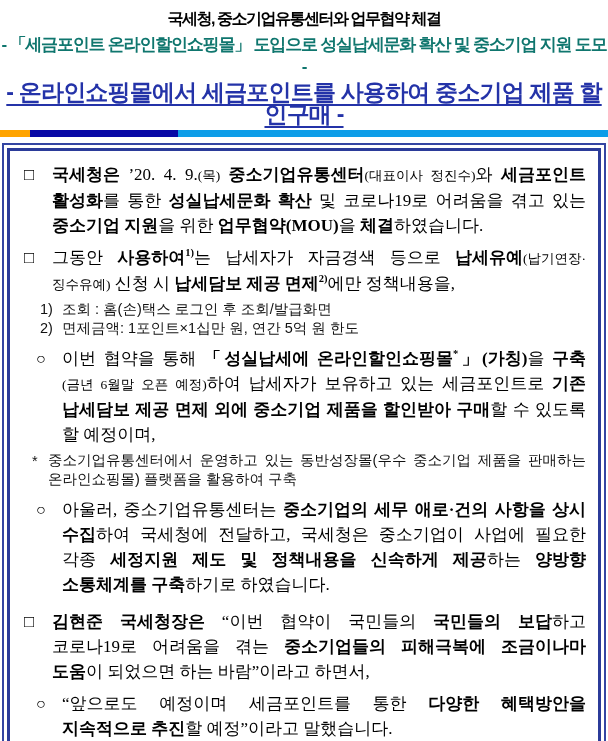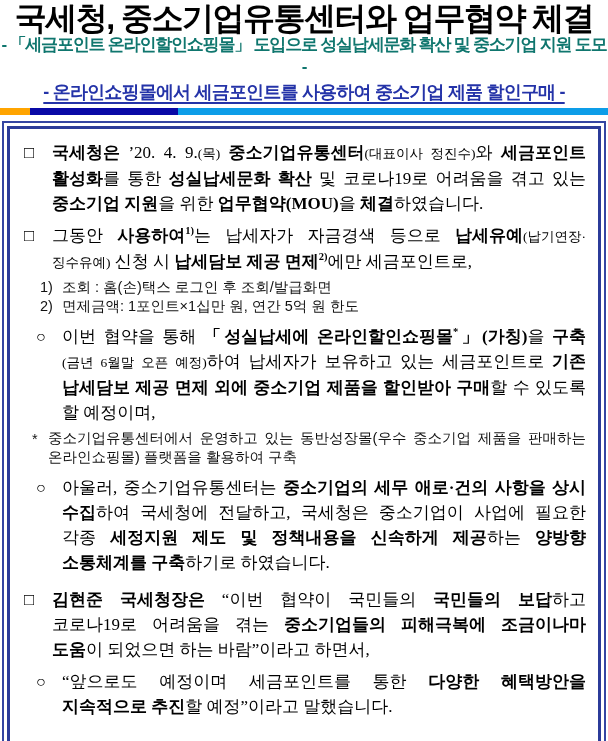--- a/index.html
+++ b/index.html
@@ -1,24 +1,24 @@
 <!DOCTYPE html>
 <html lang="ko"><head>
 <meta charset="utf-8">
 <style>
   html,body{margin:0;padding:0;background:#fff;}
   .page{position:relative;width:608px;height:741px;overflow:hidden;background:#fff;
         font-family:"Liberation Serif", serif;color:#000;}
   
   .header{text-align:center;padding-top:5px;}
-  .title{font-family:"Liberation Sans", sans-serif;font-size:32px;font-weight:800;
+  .title{font-family:"Liberation Sans", sans-serif;font-size:16px;font-weight:800;
          letter-spacing:-1.5px;line-height:27px;color:#000;}
   .sub1{font-family:"Liberation Sans", sans-serif;font-size:17px;font-weight:700;
         letter-spacing:-1.2px;line-height:22px;margin-top:2px;color:#0f766e;}
-  .sub2{font-family:"Liberation Sans", sans-serif;font-size:18px;font-weight:700;
+  .sub2{font-family:"Liberation Sans", sans-serif;font-size:23px;font-weight:700;
         letter-spacing:-0.8px;line-height:22px;margin-top:3px;color:#2433A8;
         text-decoration:underline;text-decoration-thickness:2px;text-underline-offset:4px;}
   
   .bar{display:flex;height:7px;margin-top:5px;}
   .bar .seg-orange{width:30px;background:#FFA400;}
   .bar .seg-navy{width:148px;background:#0909A6;}
   .bar .seg-blue{flex:1;background:#0D9DE8;}
   
   .box{box-sizing:border-box;margin:6px 2px 0;height:638px;
        border:2px solid #3445A2;padding:3px;}
@@ -64,21 +64,21 @@
   <div class="box">
     <div class="box-inner">
 
       <div class="para l0">
         <span class="marker">□</span>
         <span class="ptext"><span class="b">국세청은</span><span> ’20. 4. 9.</span><span class="sm">(목)</span><span> </span><span class="b">중소기업유통센터</span><span class="sm">(대표이사 정진수)</span><span>와 </span><span class="b">세금포인트 활성화</span><span>를 통한 </span><span class="b">성실납세문화 확산</span><span> 및 코로나19로 어려움을 겪고 있는 </span><span class="b">중소기업 지원</span><span>을 위한 </span><span class="b">업무협약(MOU)</span><span>을 </span><span class="b">체결</span><span>하였습니다.</span></span>
       </div>
 
       <div class="para l0" style="margin-bottom:3px;">
         <span class="marker">□</span>
-        <span class="ptext"><span>그동안 </span><span class="b">사용하여</span><span class="b sup">1)</span><span>는 납세자가 자금경색 등으로 </span><span class="b">납세유예</span><span class="sm">(납기연장·징수유예)</span><span> 신청 시 </span><span class="b">납세담보 제공 면제</span><span class="b sup">2)</span><span>에만 세금포인트로,</span></span>
+        <span class="ptext"><span>그동안 </span><span class="b">사용하여</span><span class="b sup">1)</span><span>는 납세자가 자금경색 등으로 </span><span class="b">납세유예</span><span class="sm">(납기연장·징수유예)</span><span> 신청 시 </span><span class="b">납세담보 제공 면제</span><span class="b sup">2)</span><span>에만 정책내용을,</span></span>
       </div>
 
       <div class="para fn">
         <span class="marker">1)</span>
         <span class="ptext"><span>조회 : 홈(손)택스 로그인 후 조회/발급화면</span></span>
       </div>
 
       <div class="para fn last">
         <span class="marker">2)</span>
         <span class="ptext"><span>면제금액: 1포인트×1십만 원, 연간 5억 원 한도</span></span>

